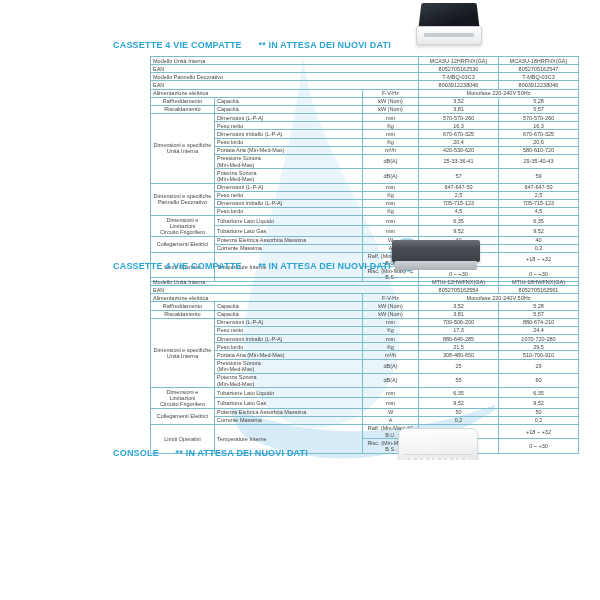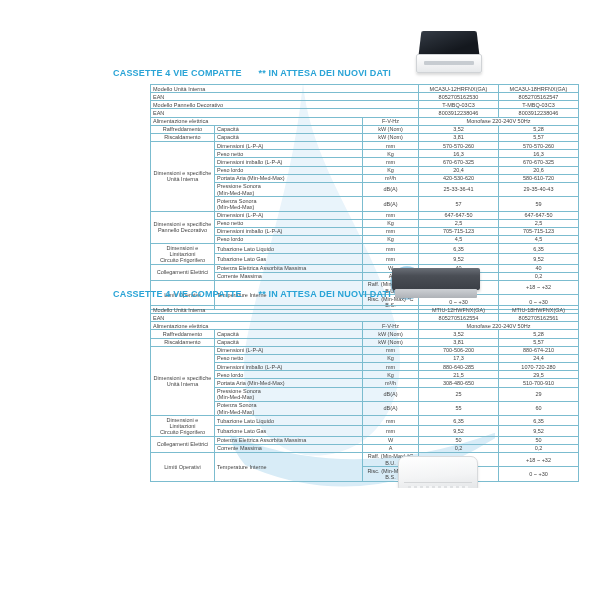--- a/index.html
+++ b/index.html
@@ -1,17 +1,17 @@
 <!DOCTYPE html>
 <html><head>
 <meta charset="utf-8">
 <style>
   html,body{margin:0;padding:0;background:#ffffff;}
   .page{position:relative;width:600px;height:460px;background:#ffffff;overflow:hidden;
-        font-family:"Liberation Sans",sans-serif;margin-top:28px;}
+        font-family:"Liberation Sans",sans-serif;}
   
   .watermark{position:absolute;left:185px;top:45px;width:310px;height:430px;z-index:0;}
   
   .sec-title{position:absolute;left:113px;z-index:2;font-weight:bold;font-size:9px;
              color:#2aa4d6;letter-spacing:0.2px;white-space:nowrap;}
   .sec-title .note{margin-left:14px;}
   #title1{top:40px;} #title2{top:261px;} #title3{top:448px;}
   
   .spec{position:absolute;z-index:1;border-collapse:collapse;table-layout:fixed;
         font-size:5.5px;line-height:1.12;color:#454545;background:transparent;}
@@ -365,20 +365,24 @@
           <td colspan="1" rowspan="1" class="v">+18 ~ +32</td>
         </tr>
         <tr>
           <td colspan="1" rowspan="1" class="u">Risc. (Min-Max) °C B.S.</td>
           <td colspan="1" rowspan="1" class="v">0 ~ +30</td>
           <td colspan="1" rowspan="1" class="v">0 ~ +30</td>
         </tr>
       </tbody>
     </table>
 
+  <div class="sec-title" id="title3">
+    <span>CONSOLE</span>
+    <span class="note">** IN ATTESA DEI NUOVI DATI</span>
+  </div>
   <table class="spec" id="t3">
     <colgroup>
         <col style="width:40px">
         <col style="width:96px">
         <col style="width:54px">
         <col style="width:107px">
       </colgroup>
   <tbody>
         <tr>
           <td colspan="3" rowspan="1" class="l">Modello Unità Interna</td>

